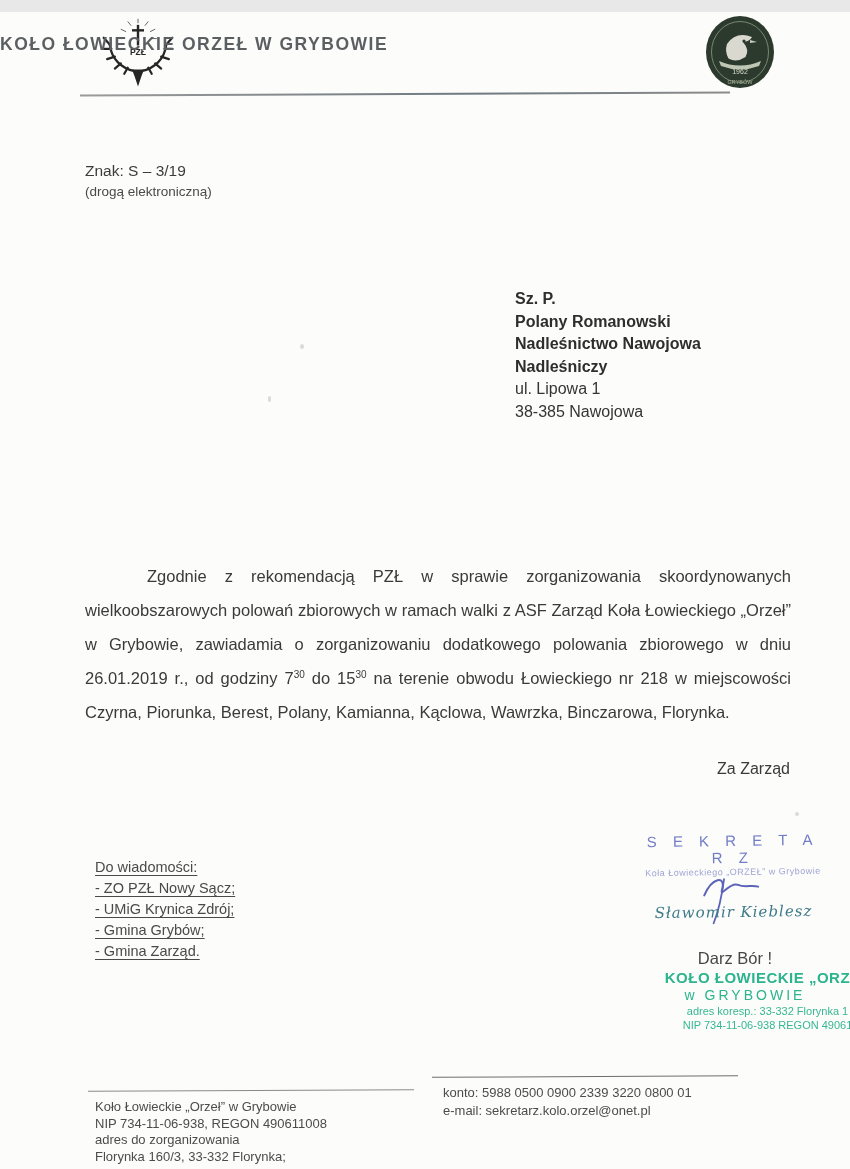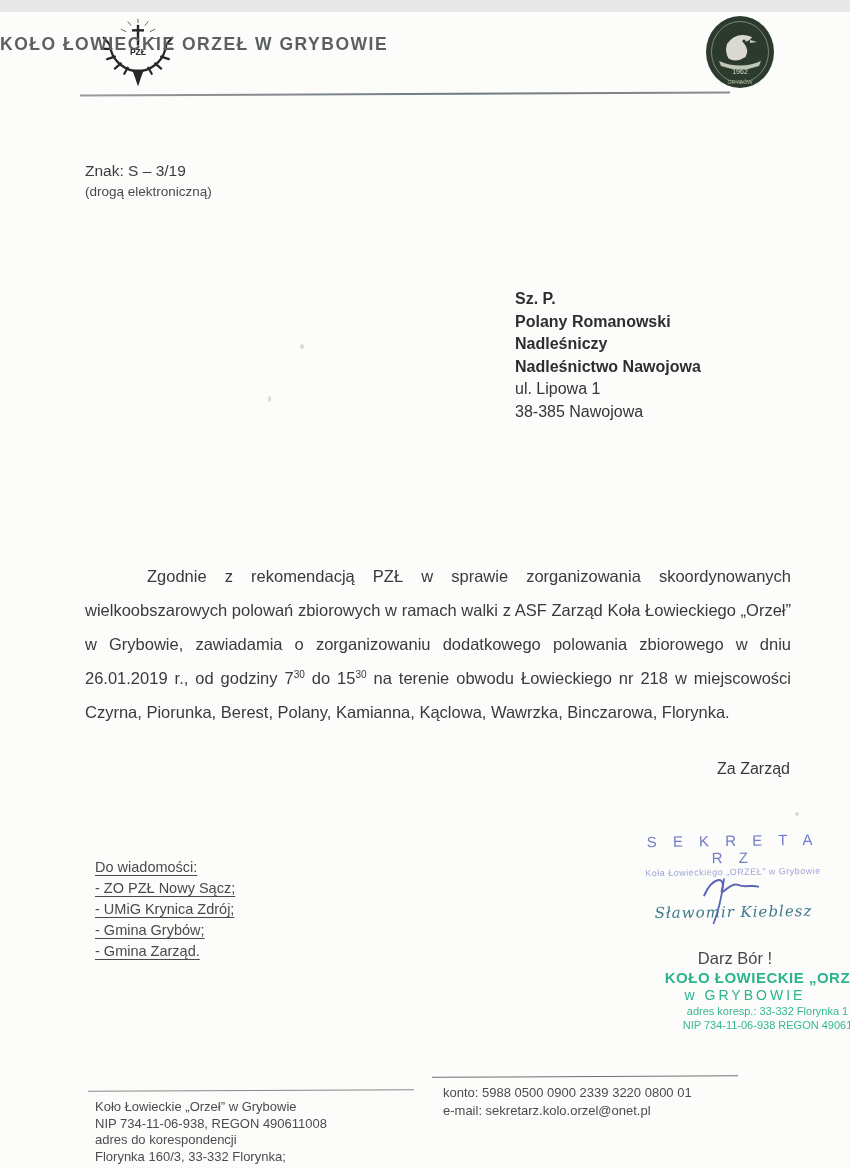--- a/index.html
+++ b/index.html
@@ -118,22 +118,22 @@
 
 
   <div class="ref-block">
     <div class="ref-znak">Znak: S – 3/19</div>
     <div class="ref-note">(drogą elektroniczną)</div>
   </div>
 
   <div class="recipient">
     <div class="b">Sz. P.</div>
     <div class="b">Polany Romanowski</div>
+    <div class="b">Nadleśnictwo Nawojowa</div>
     <div class="b">Nadleśniczy</div>
-    <div class="b">Nadleśnictwo Nawojowa</div>
     <div>ul. Lipowa 1</div>
     <div>38-385 Nawojowa</div>
   </div>
 
 
   <p class="body-par"><span>Zgodnie z rekomendacją PZŁ w sprawie zorganizowania skoordynowanych wielkoobszarowych polowań zbiorowych w ramach walki z ASF Zarząd Koła Łowieckiego „Orzeł” w Grybowie, zawiadamia o zorganizowaniu dodatkowego polowania zbiorowego w dniu 26.01.2019 r., od godziny 7</span><sup>30</sup><span> do 15</span><sup>30</sup><span> na terenie obwodu Łowieckiego nr 218 w miejscowości Czyrna, Piorunka, Berest, Polany, Kamianna, Kąclowa, Wawrzka, Binczarowa, Florynka.</span></p>
 
   <div class="closing">Za Zarząd</div>
 
   <div class="cc">
@@ -163,21 +163,21 @@
     <div class="club-l3">adres koresp.: 33-332 Florynka 1</div>
     <div class="club-l4">NIP 734-11-06-938 REGON 49061</div>
   </div>
 
   <div class="foot-rule-left"></div>
   <div class="foot-rule-right"></div>
 
   <div class="foot-left">
     <div>Koło Łowieckie „Orzeł” w Grybowie</div>
     <div>NIP 734-11-06-938, REGON 490611008</div>
-    <div>adres do korespondencji</div>
+    <div>adres do zorganizowania</div>
     <div>Florynka 160/3, 33-332 Florynka;</div>
   </div>
 
   <div class="foot-right">
     <div>konto: 5988 0500 0900 2339 3220 0800 01</div>
     <div>e-mail: sekretarz.kolo.orzel@onet.pl</div>
   </div>
 
   <div class="speck" style="left:300px;top:332px;width:4px;height:5px;"></div>
   <div class="speck" style="left:268px;top:384px;width:3px;height:6px;"></div>

